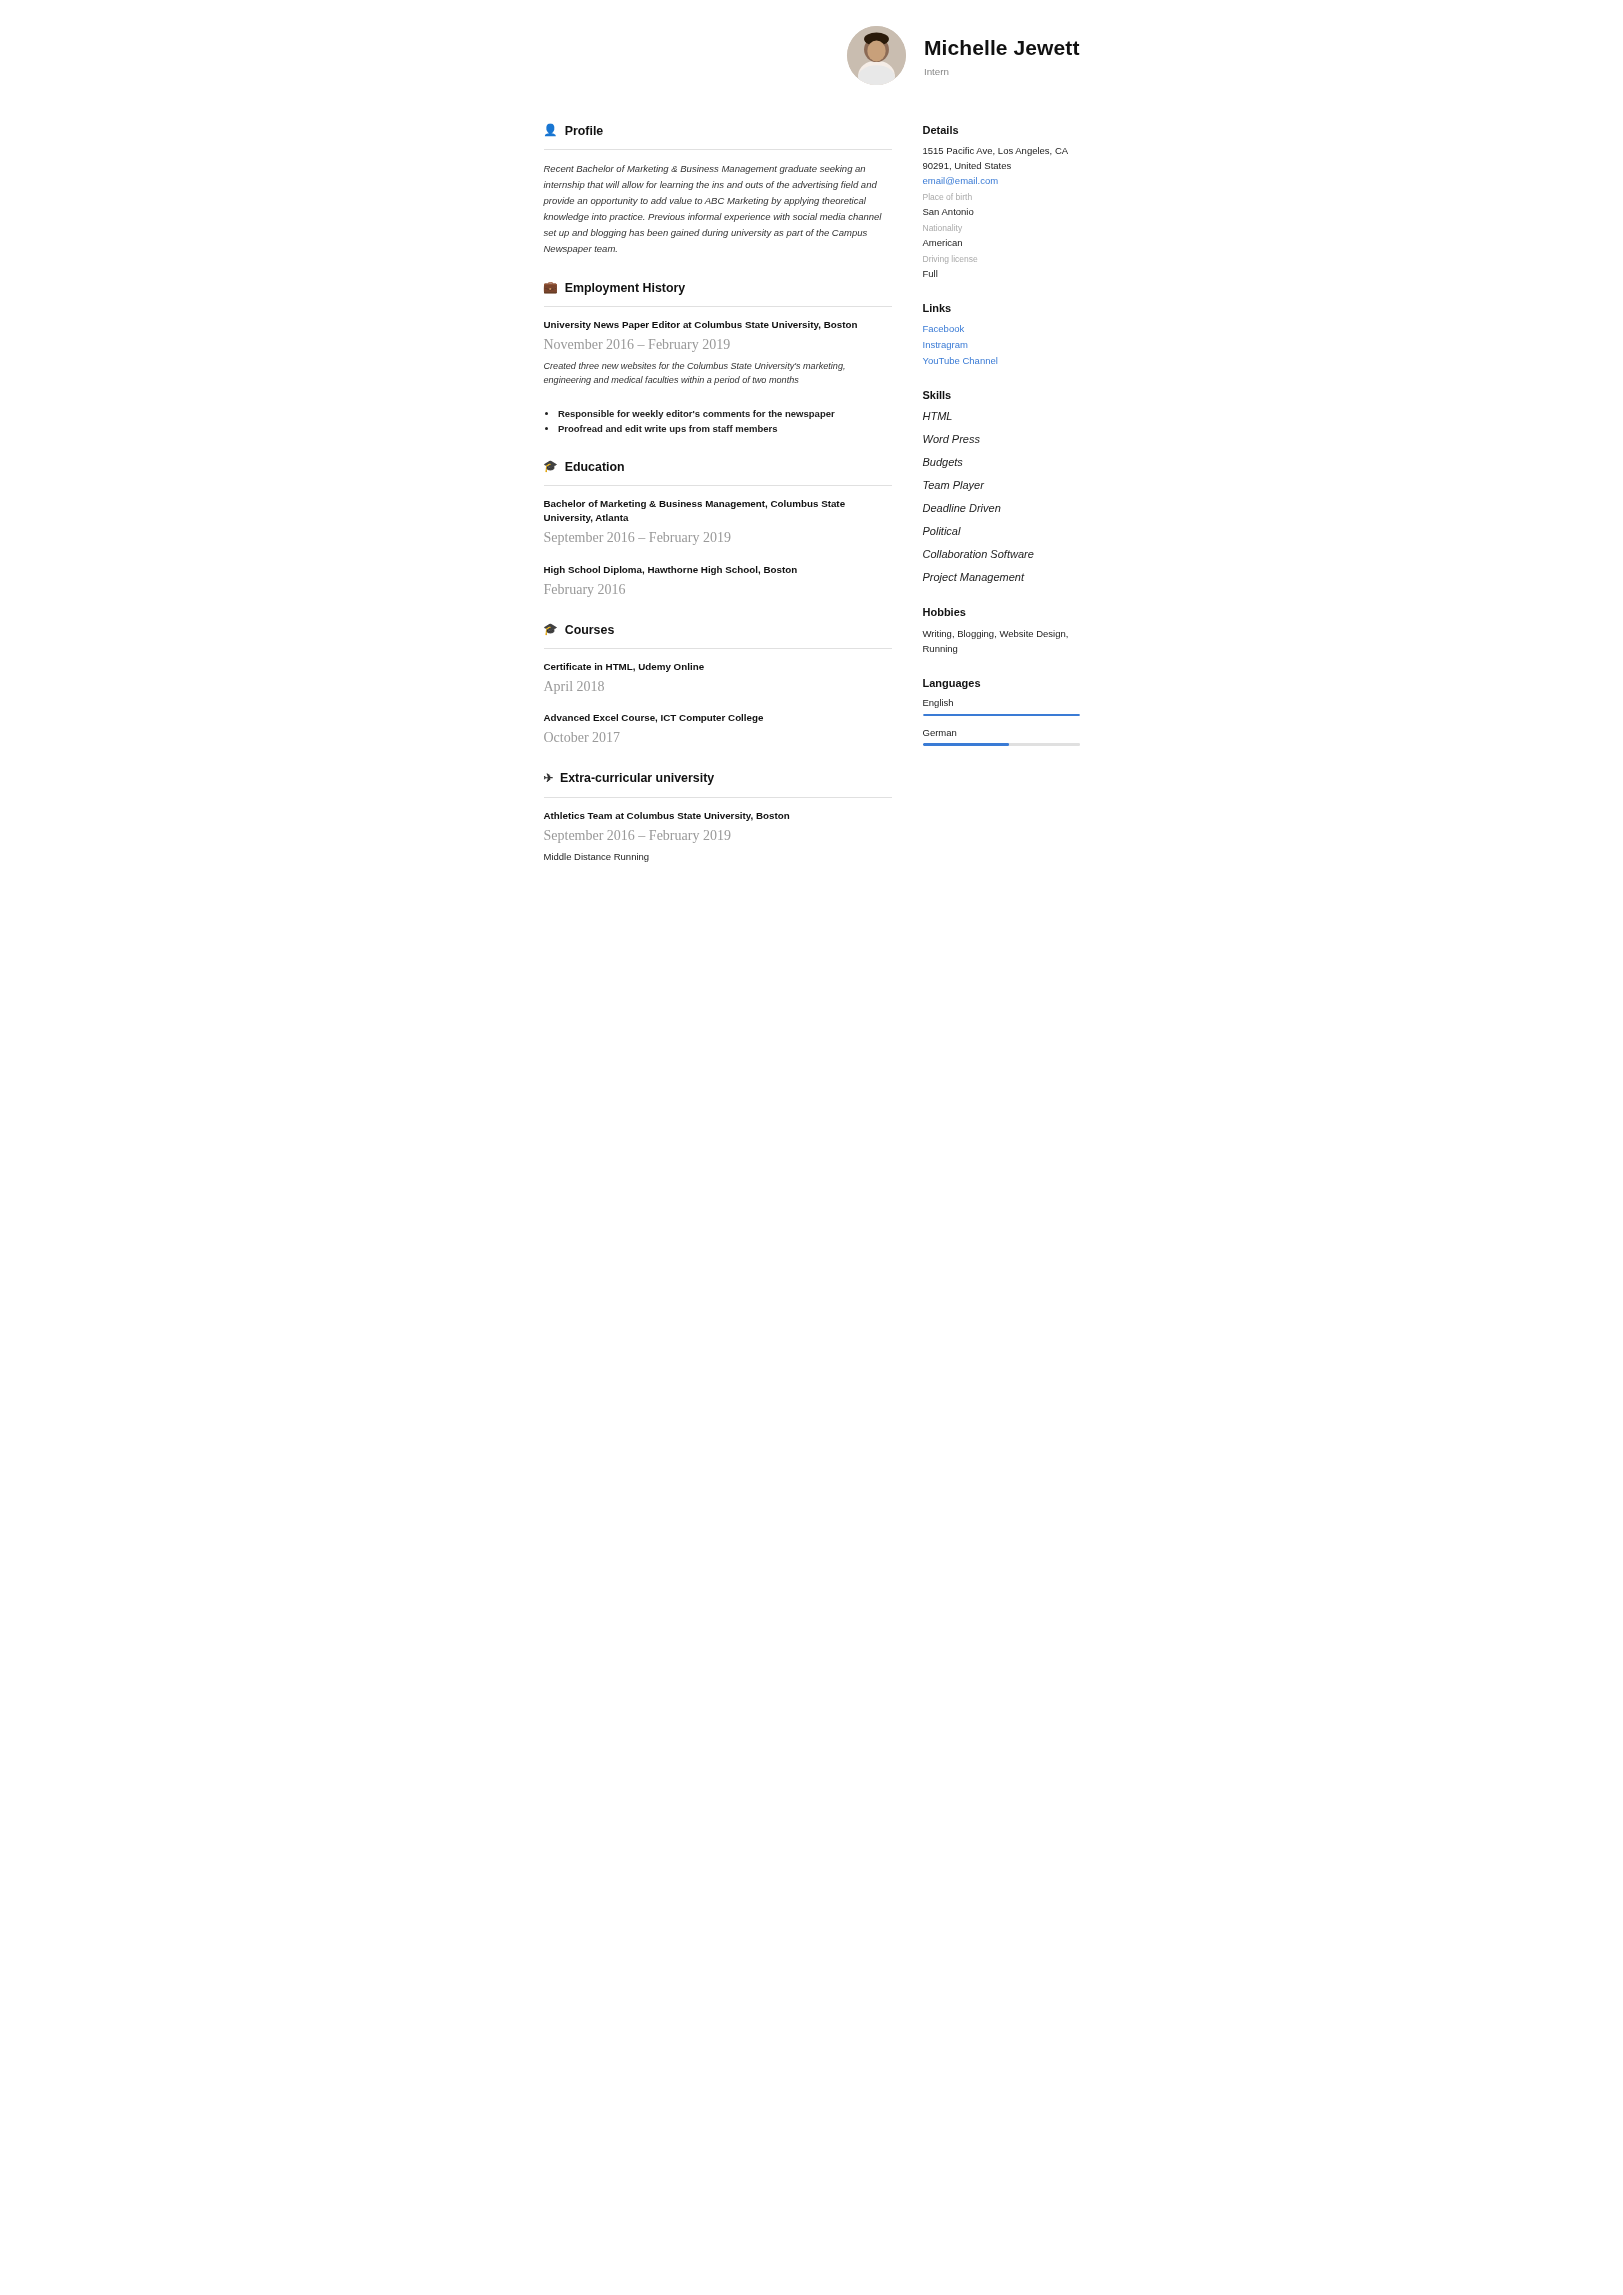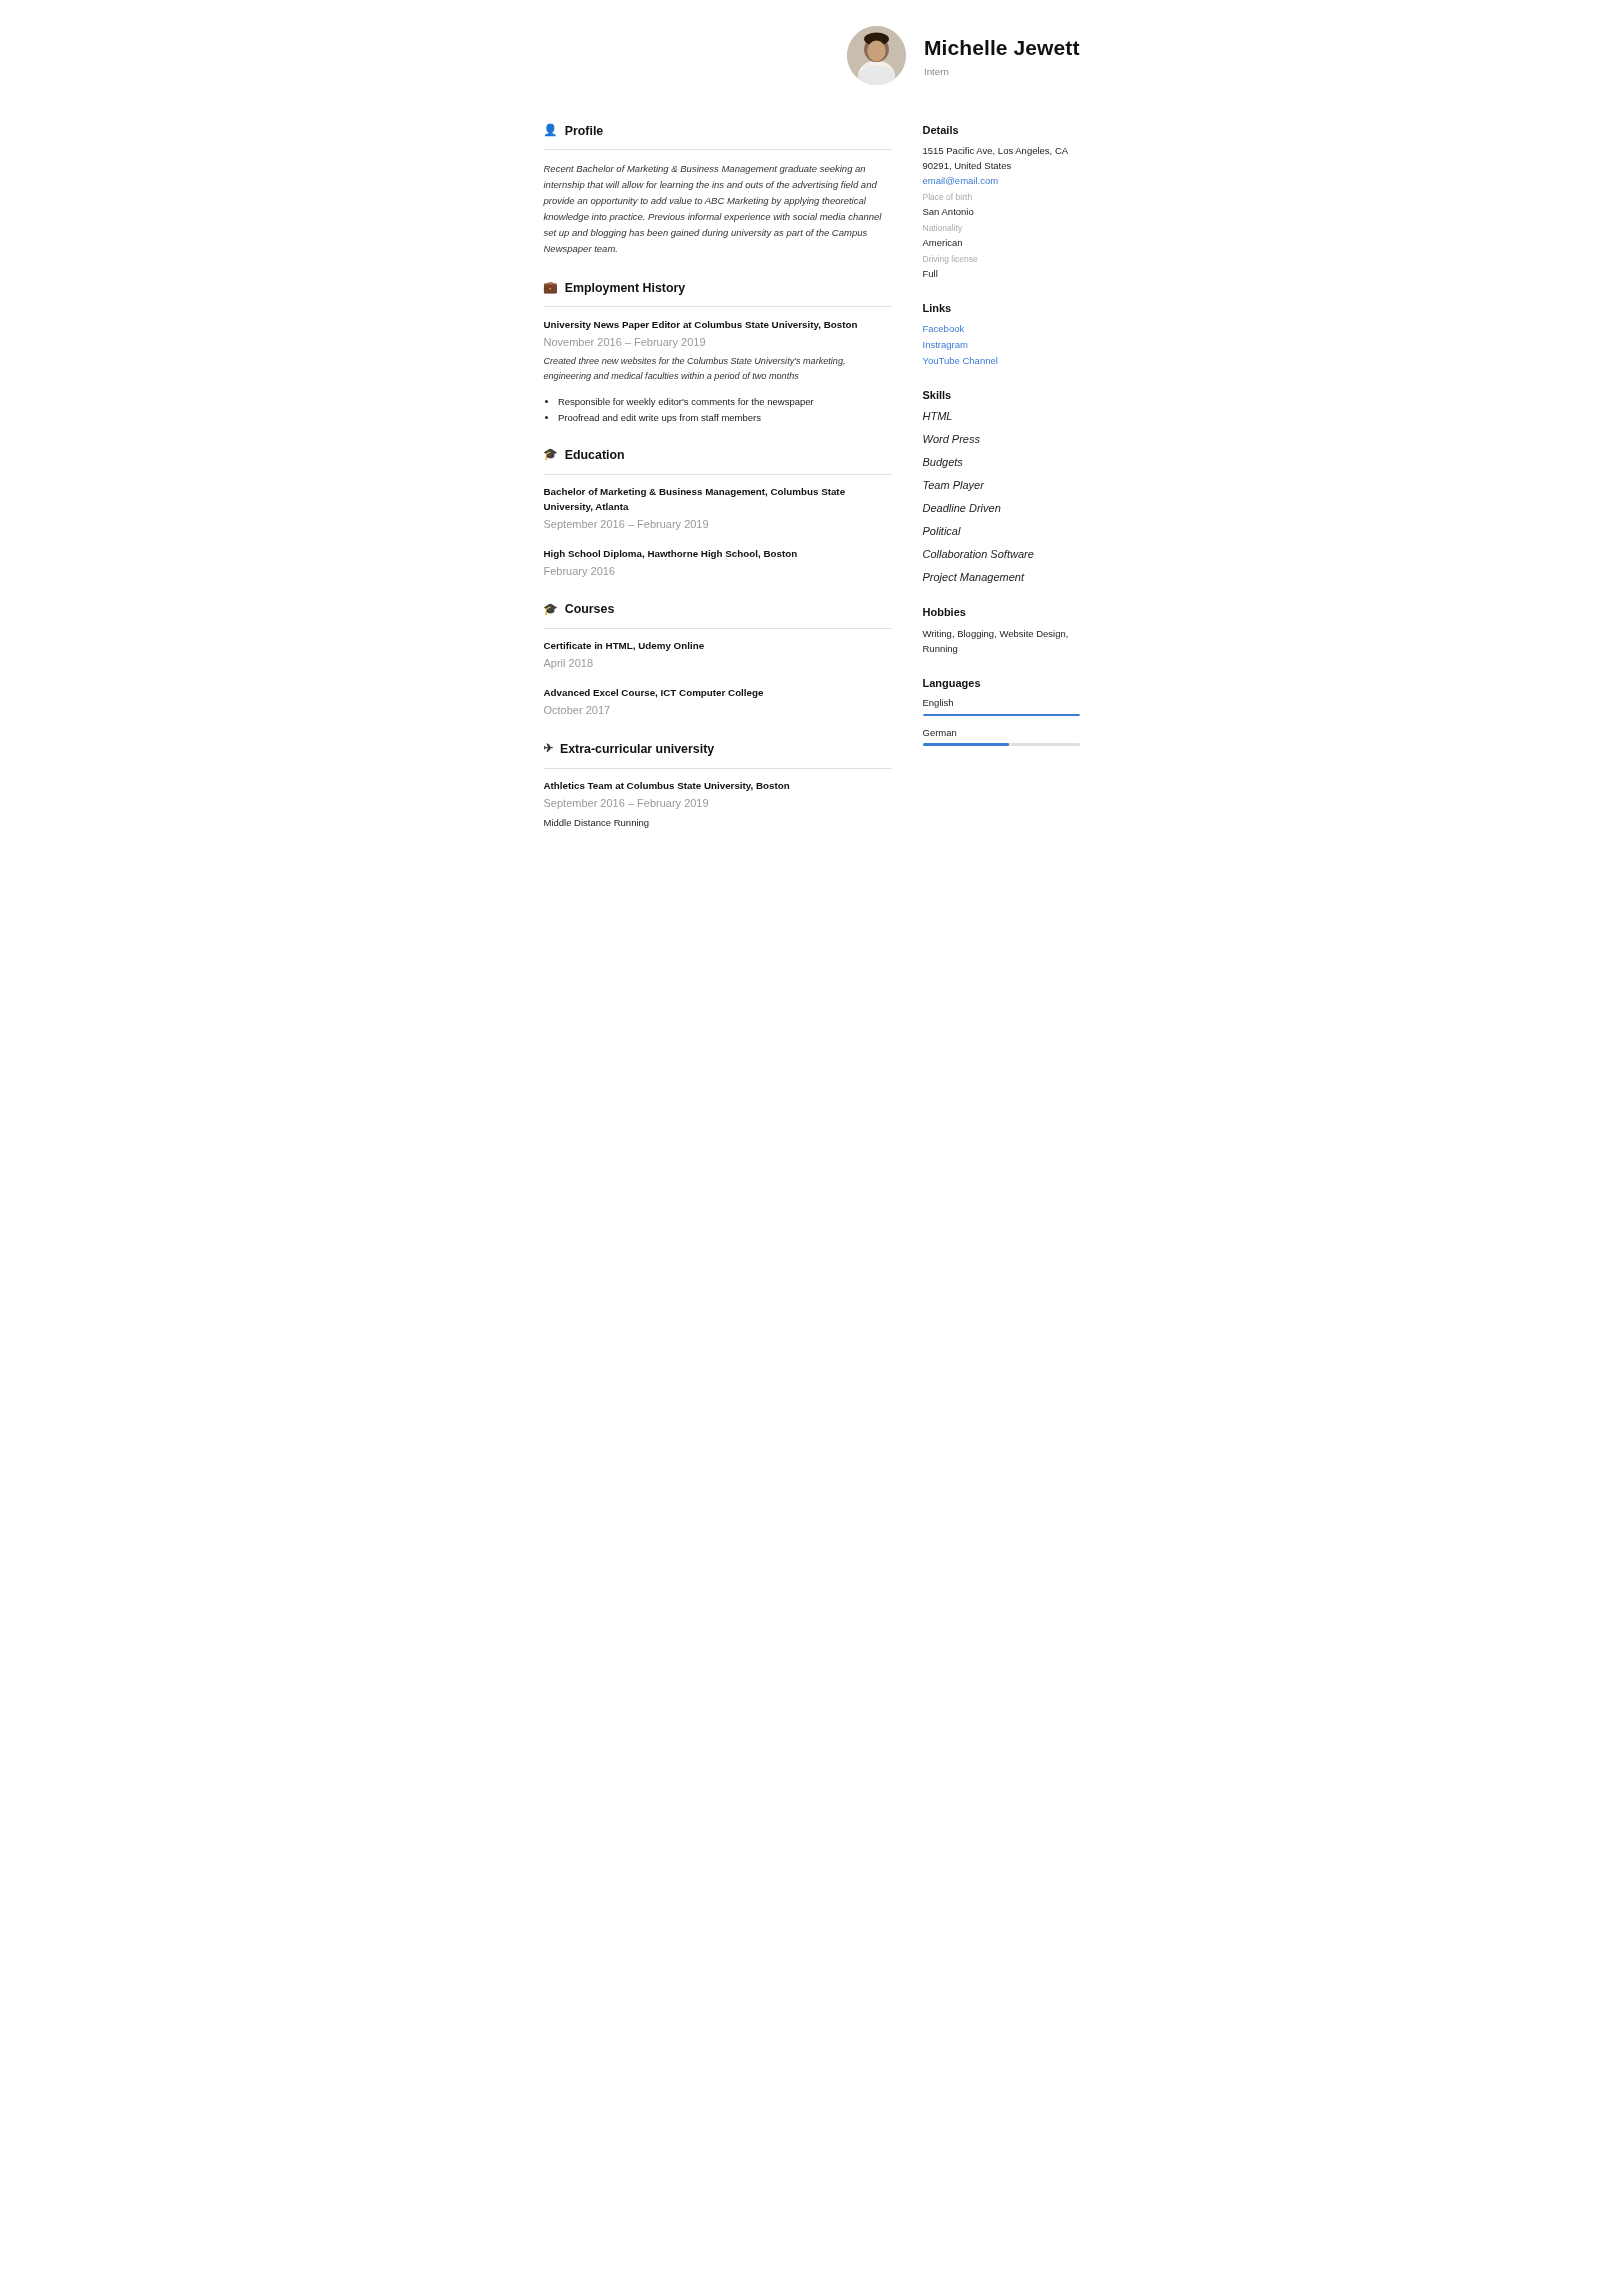--- a/index.html
+++ b/index.html
@@ -98,40 +98,42 @@
     .entry {
       margin-bottom: 14.4px;
     }
     .entry-title {
       font-size: 9.8px;
       font-weight: 700;
       color: #111;
       margin-bottom: 1.3px;
     }
     .entry-date {
-      font-size: 11px;
+      font-size: 14px;
       color: #999;
       margin-bottom: 3.9px;
+      font-family: Liberation Serif, serif;
     }
     .entry-desc {
       font-style: italic;
       font-size: 9.1px;
       color: #333;
       margin-bottom: 3.9px;
       line-height: 1.6;
     }
     .entry-body {
       font-size: 9.5px;
       color: #222;
       line-height: 1.6;
     }
     .bullet-list {
       list-style: disc;
       padding-left: 14.4px;
-      margin-top: 12px;
+      margin-top: 19px;
+      font-weight: bold;
     }
     .bullet-list li {
       font-size: 9.5px;
       color: #222;
       margin-bottom: 1.3px;
     }
     
     .right-section {
       margin-bottom: 18.3px;
     }

